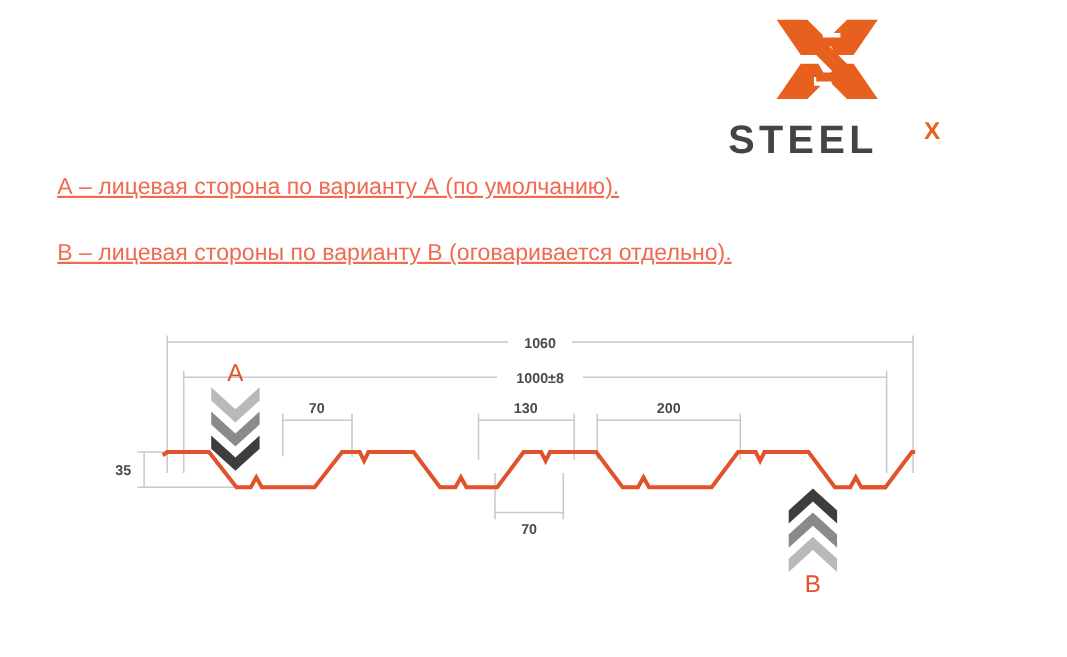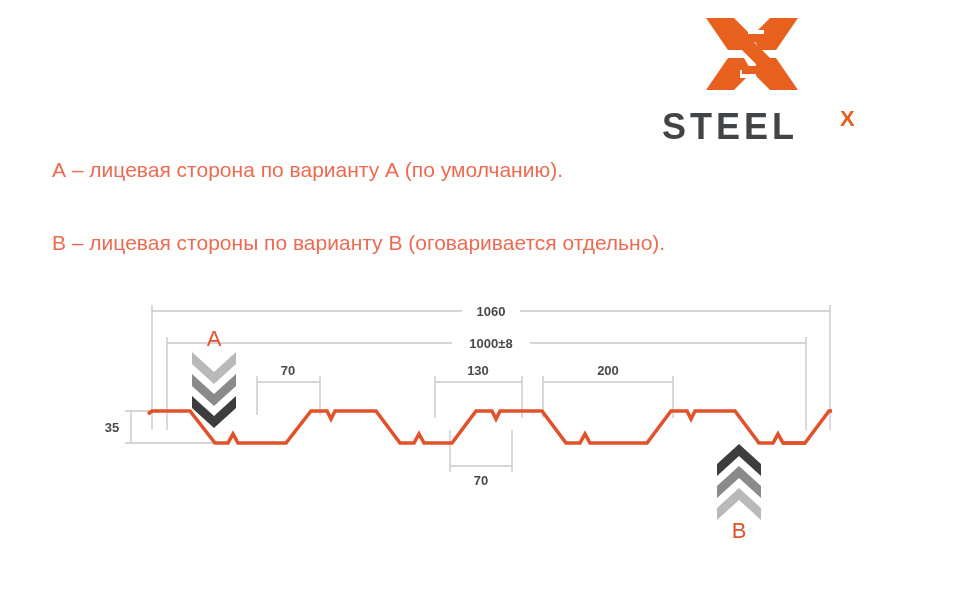--- a/index.html
+++ b/index.html
@@ -40,23 +40,24 @@
 
   
   .legend-line {
     position: absolute;
     left: 52px;
     color: #ef6a50;
     font-size: 21px;
     font-family: "Liberation Sans", sans-serif;
     white-space: nowrap;
     letter-spacing: 0px;
+    text-decoration: underline;
   }
   #legend-a { top: 158px; }
-  #legend-b { top: 231px; }
+  #legend-b { top: 218px; }
 
   
   #drawing {
     position: absolute;
     left: 0px;
     top: 280px;
     width: 970px;
     height: 300px;
   }
 

